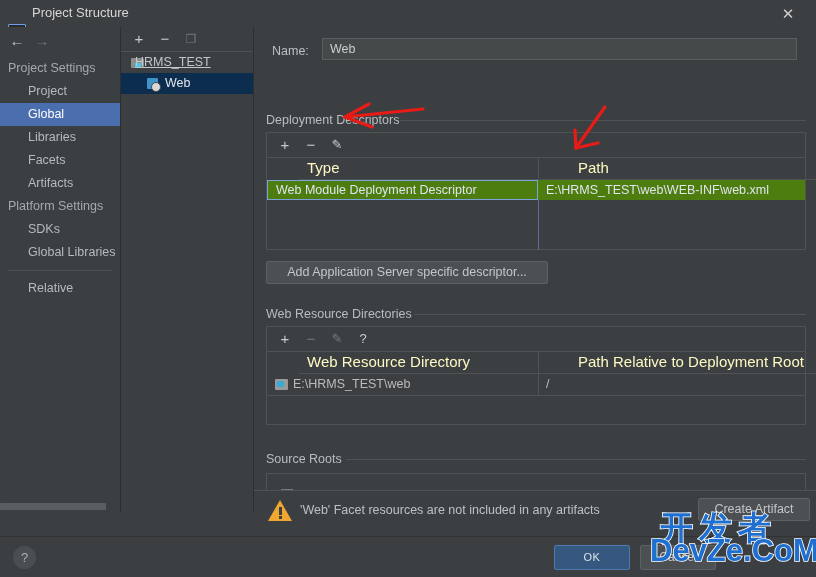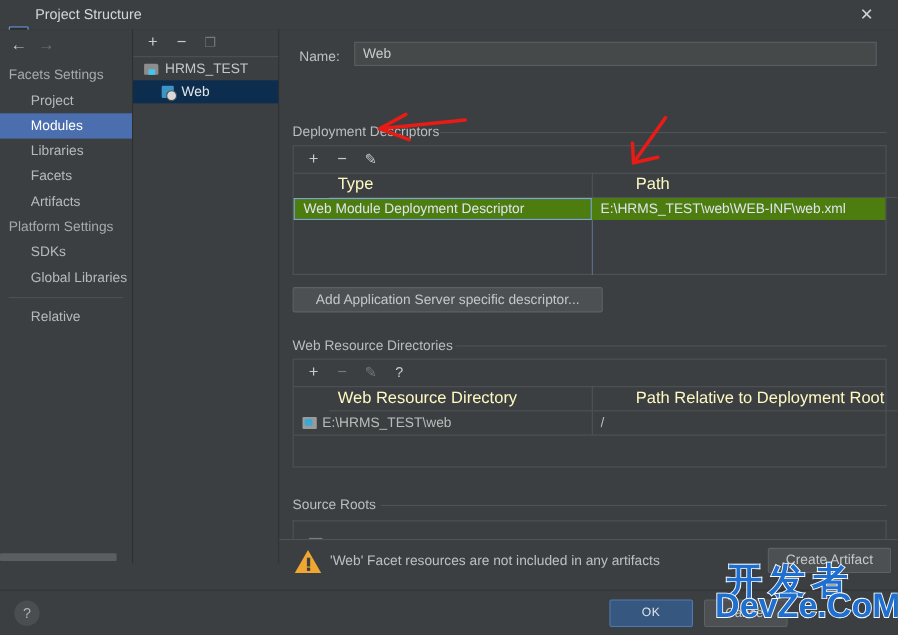--- a/index.html
+++ b/index.html
@@ -208,23 +208,23 @@
     <div class="close-btn">✕</div>
   </div>
 
   <div class="sidebar">
     <div class="navbar">
       <div class="nav-arrow nav-back">←</div>
       <div class="nav-arrow nav-fwd">→</div>
     </div>
 
     <div class="side-list">
-      <div class="side-group">Facets Settings</div>
+      <div class="side-group">Project Settings</div>
       <div class="side-item">Project</div>
-      <div class="side-item selected">Modules</div>
+      <div class="side-item selected">Global</div>
       <div class="side-item">Libraries</div>
       <div class="side-item">Facets</div>
       <div class="side-item">Artifacts</div>
       <div class="side-group">Platform Settings</div>
       <div class="side-item">SDKs</div>
       <div class="side-item">Global Libraries</div>
       <div class="side-sep"></div>
       <div class="side-item">Relative</div>
     </div>
 
@@ -239,21 +239,21 @@
       <div class="tb-btn" style="left:34px;">−</div>
       <div class="tb-btn dim" style="left:60px;font-size:12px;">❐</div>
     </div>
 
     <div class="tree-rows">
       <div class="tree-row">
         <span class="mod-icon" style="left:10px;">
             <i class="f"></i>
             <i class="b"></i>
           </span>
-        <span class="lbl" style="left:29px;">HRMS_TEST</span>
+        <span class="lbl" style="left:14px;text-decoration:underline;">HRMS_TEST</span>
       </div>
       <div class="tree-row sel">
         <span class="web-icon" style="left:26px;">
             <i class="sq"></i>
             <i class="g"></i>
           </span>
         <span class="lbl" style="left:44px;">Web</span>
       </div>
     </div>
   </div>

